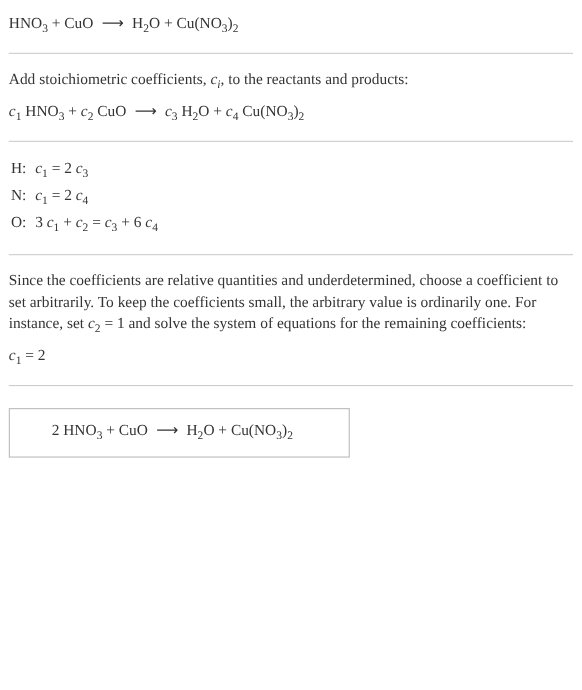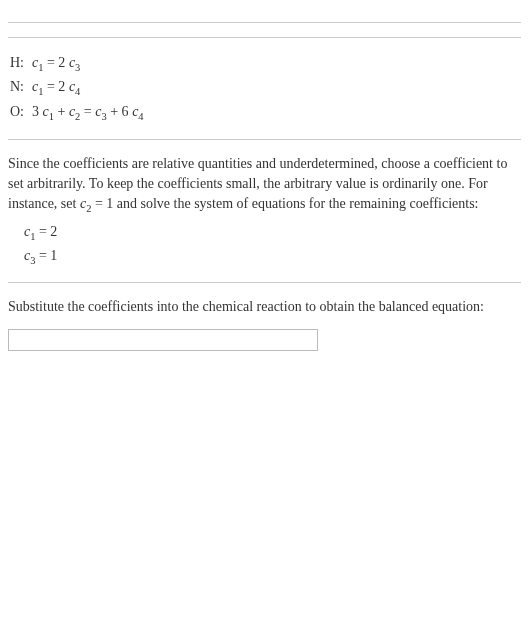--- a/index.html
+++ b/index.html
@@ -42,21 +42,21 @@
     }
     .atom-table td {
       padding: 1px 6px 1px 2px;
       vertical-align: top;
     }
     .atom-table td:first-child {
       text-align: right;
       padding-right: 6px;
     }
     .coef-list {
-      margin: 4px 16px;
+      margin: 4px 0;
     }
     .coef-list div {
       margin: 1px 0;
     }
     .answer-box {
       border: 1px solid #bbb;
       padding: 10px 14px;
       margin-top: 6px;
       display: inline-block;
       min-width: 280px;
@@ -68,25 +68,28 @@
       padding-left: 24px;
     }
     .it {
       font-style: italic;
     }
   </style>
 </head>
 <body>
 
 <div>
+  <div class="reaction">HNO<span class="subn">3</span> + CuO <span class="arrow">⟶</span> H<span class="subn">2</span>O + Cu(NO<span class="subn">3</span>)<span class="subn">2</span></div>
 </div>
 
 <hr>
 
 <div>
+  <div class="prompt">Add stoichiometric coefficients, <span class="it">c<span class="sub">i</span></span>, to the reactants and products:</div>
+  <div class="reaction"><span class="it">c</span><span class="subn">1</span> HNO<span class="subn">3</span> + <span class="it">c</span><span class="subn">2</span> CuO <span class="arrow">⟶</span> <span class="it">c</span><span class="subn">3</span> H<span class="subn">2</span>O + <span class="it">c</span><span class="subn">4</span> Cu(NO<span class="subn">3</span>)<span class="subn">2</span></div>
 </div>
 
 <hr>
 
 <div>
   <table class="atom-table">
     <tbody id="atom-rows">
         <tr>
           <td>H:</td>
           <td><span class="it">c</span><span class="subn">1</span> = 2 <span class="it">c</span><span class="subn">3</span></td>
@@ -102,23 +105,22 @@
       </tbody>
   </table>
 </div>
 
 <hr>
 
 <div>
   <div class="prompt">Since the coefficients are relative quantities and underdetermined, choose a coefficient to set arbitrarily. To keep the coefficients small, the arbitrary value is ordinarily one. For instance, set <span class="it">c</span><span class="subn">2</span> = 1 and solve the system of equations for the remaining coefficients:</div>
   <div class="coef-list" id="coef-list">
       <div><span class="it">c</span><span class="subn">1</span> = 2</div>
-      <div><span class="it">c</span><span class="subn">3</span> = 1</div>
     </div>
 </div>
 
 <hr>
 
 <div>
-  <div class="prompt">Substitute the coefficients into the chemical reaction to obtain the balanced equation:</div>
   <div class="answer-box">
+    <div class="answer-eq">2 HNO<span class="subn">3</span> + CuO <span class="arrow">⟶</span> H<span class="subn">2</span>O + Cu(NO<span class="subn">3</span>)<span class="subn">2</span></div>
   </div>
 </div>
 
 </body></html>

